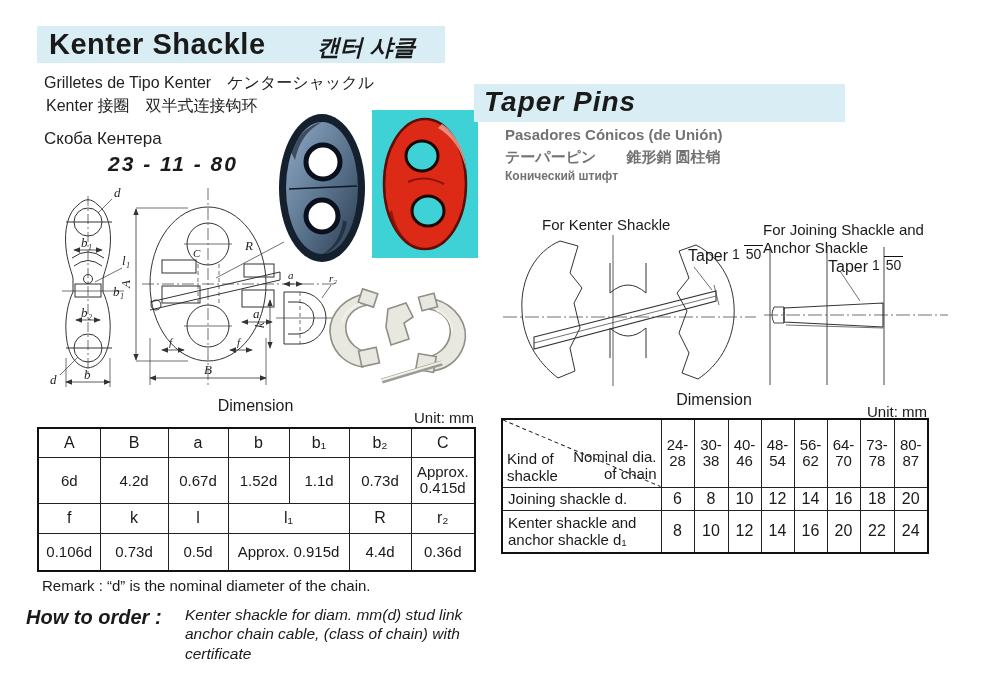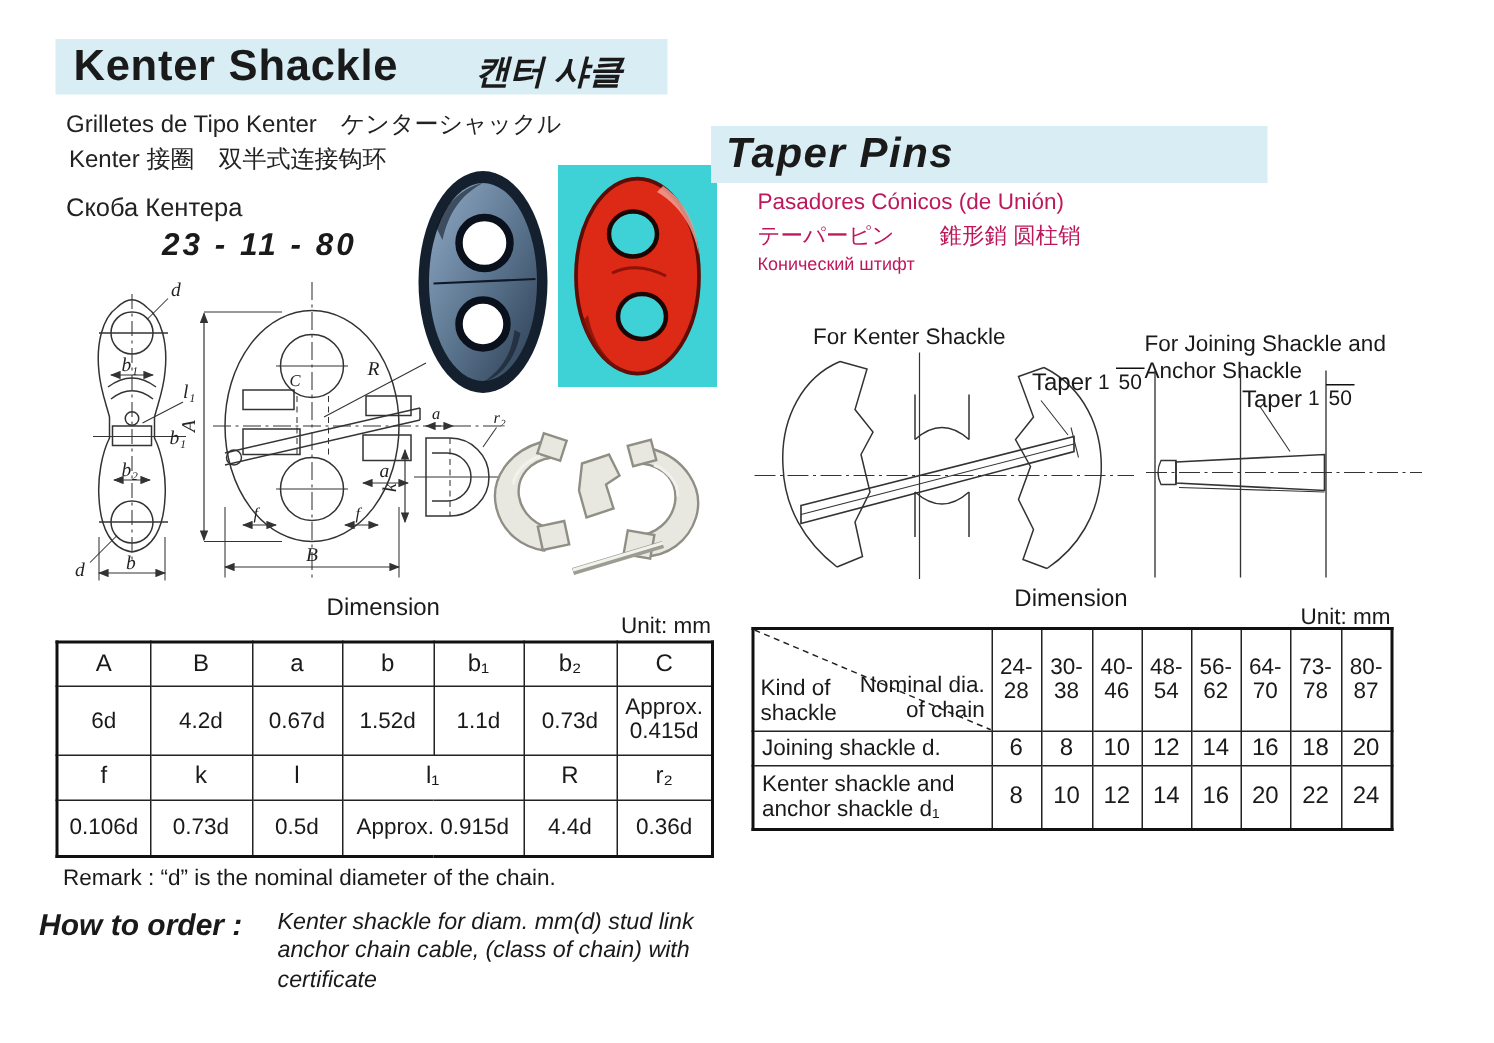--- a/index.html
+++ b/index.html
@@ -6,21 +6,21 @@
   body{width:996px;height:695px;background:#ffffff;font-family:"Liberation Sans",sans-serif;color:#1a1a1a;position:relative;overflow:hidden;}
   .abs{position:absolute;}
   .pre{white-space:pre-line;margin-top:25px;}
 
   
   .band{background:#d8edf4;}
   .t-main{font-weight:bold;font-size:29px;letter-spacing:.5px;}
   .t-kr{font-weight:bold;font-style:italic;font-size:23px;}
   .t-taper{font-weight:bold;font-style:italic;font-size:28px;letter-spacing:1px;}
   .sub{font-size:16px;color:#222;}
-  .sub2{font-size:15px;color:#be185d;}
+  .sub2{font-size:15px;color:#737373;font-weight:bold;}
   .partno{font-weight:bold;font-style:italic;font-size:21px;letter-spacing:2px;}
 
   
   table{border-collapse:collapse;table-layout:fixed;}
   .dimtable{border:2px solid #111;}
   .dimtable th,.dimtable td{border:1px solid #222;text-align:center;vertical-align:middle;font-weight:normal;padding:0;}
   .ltable th{font-size:16px;}
   .ltable td{font-size:15px;}
   .rtable th,.rtable td{font-size:15px;}
   .rtable td.num{font-size:16px;}

